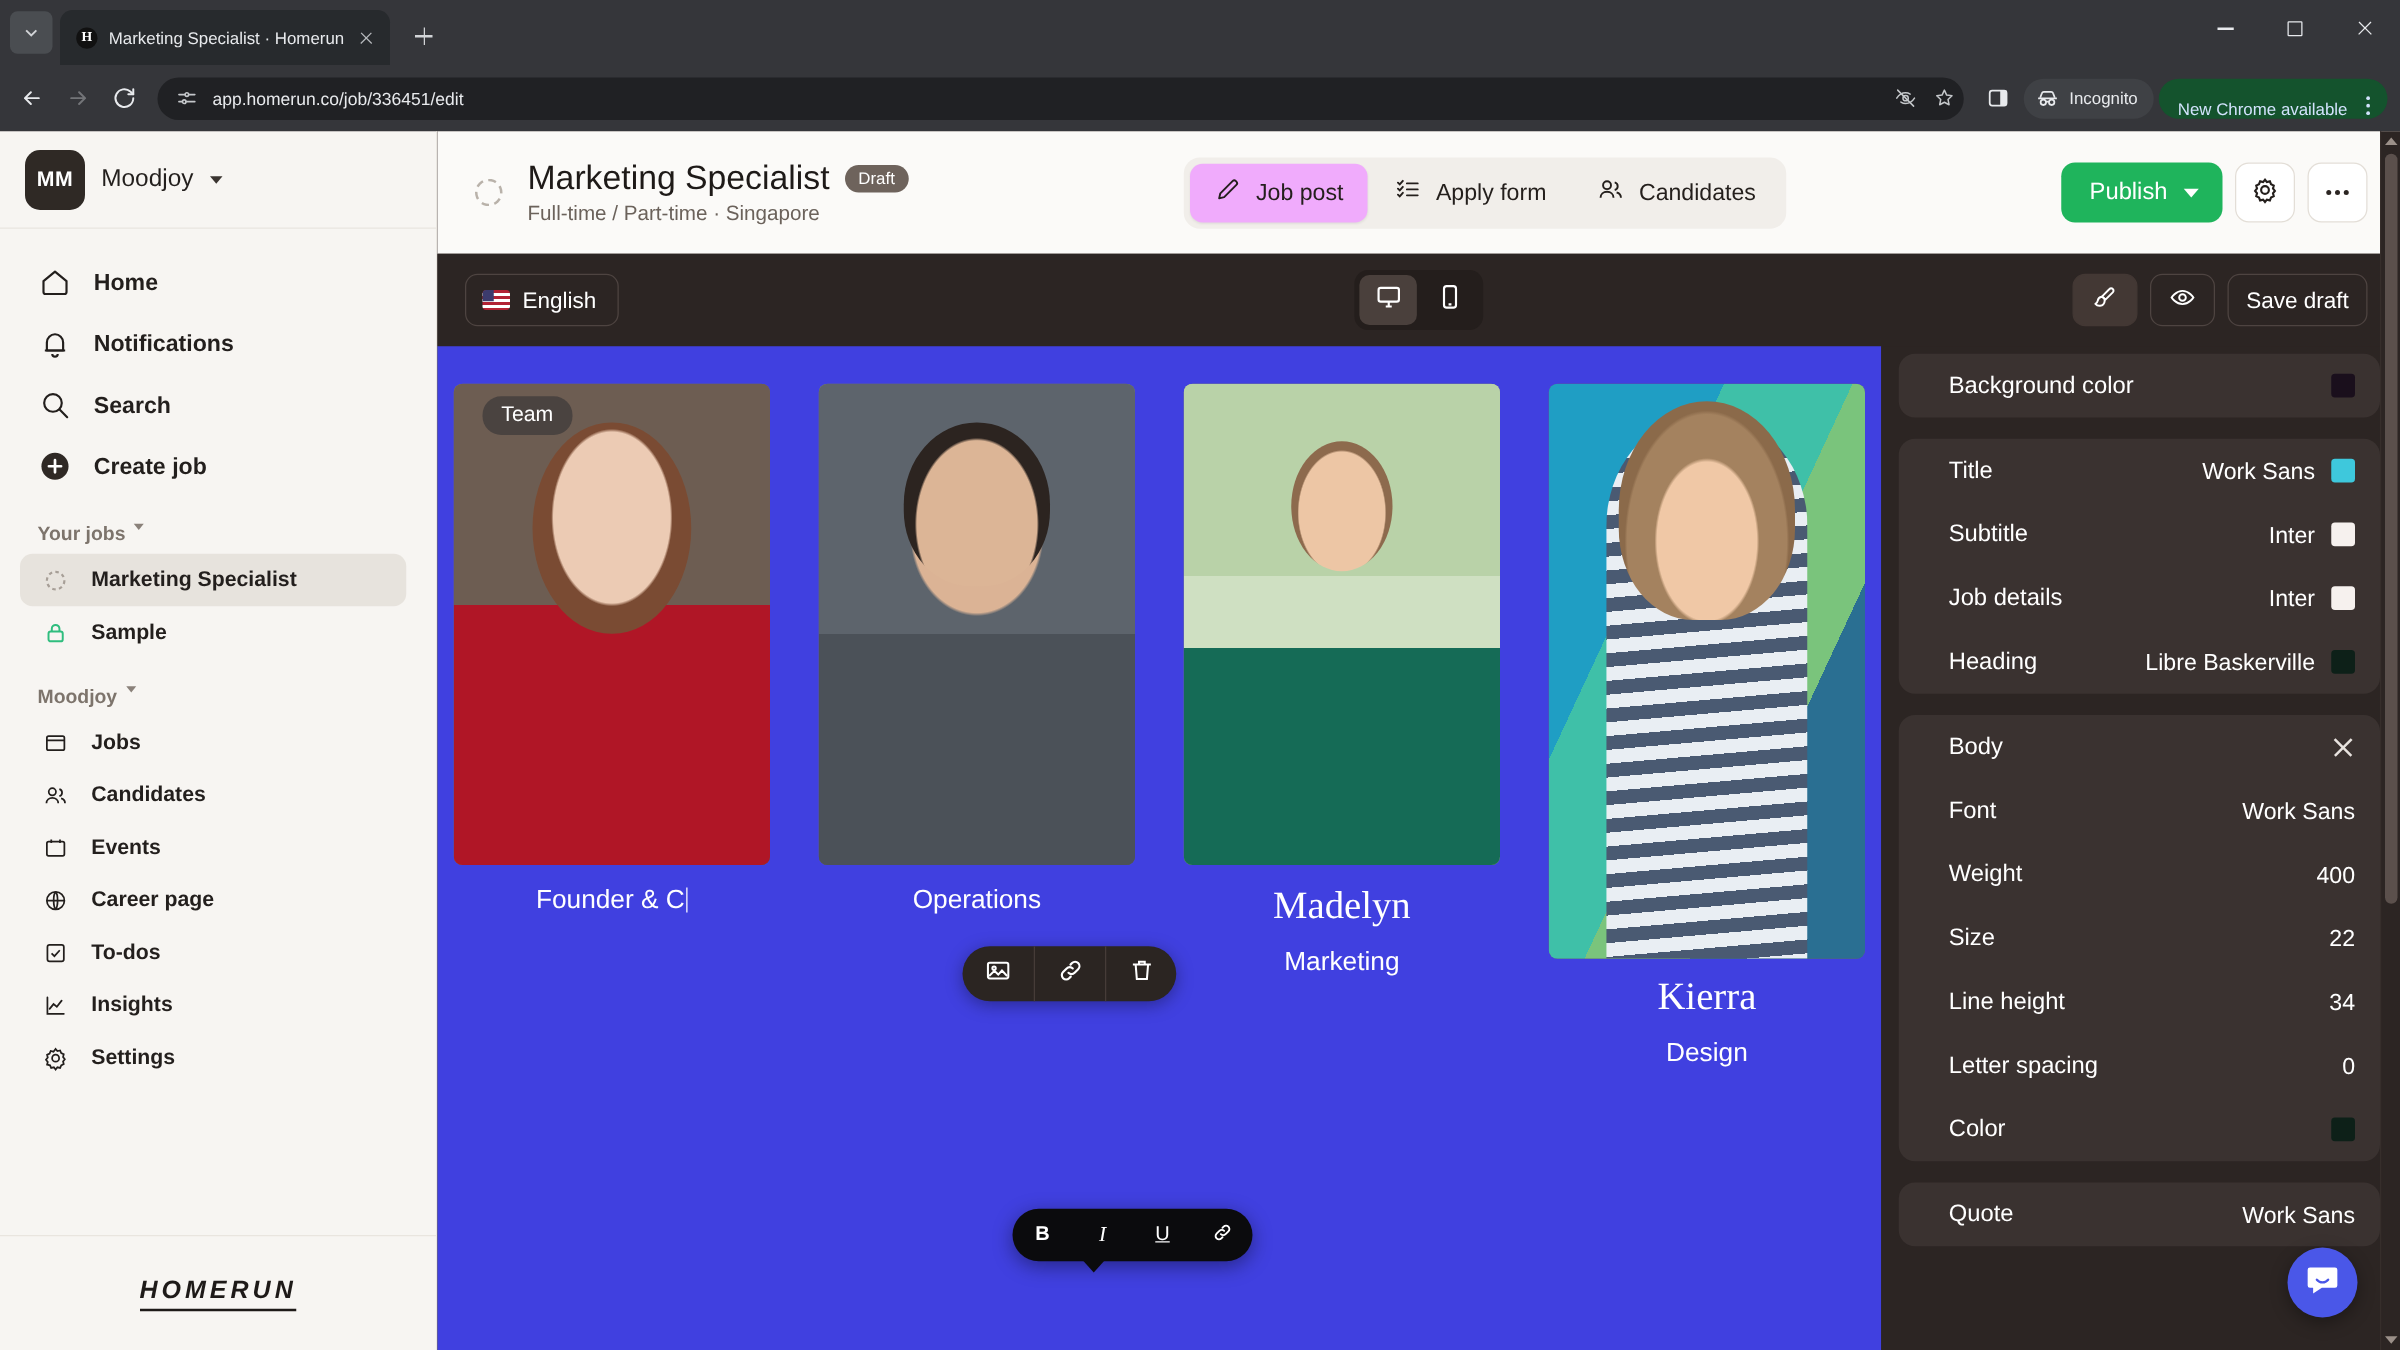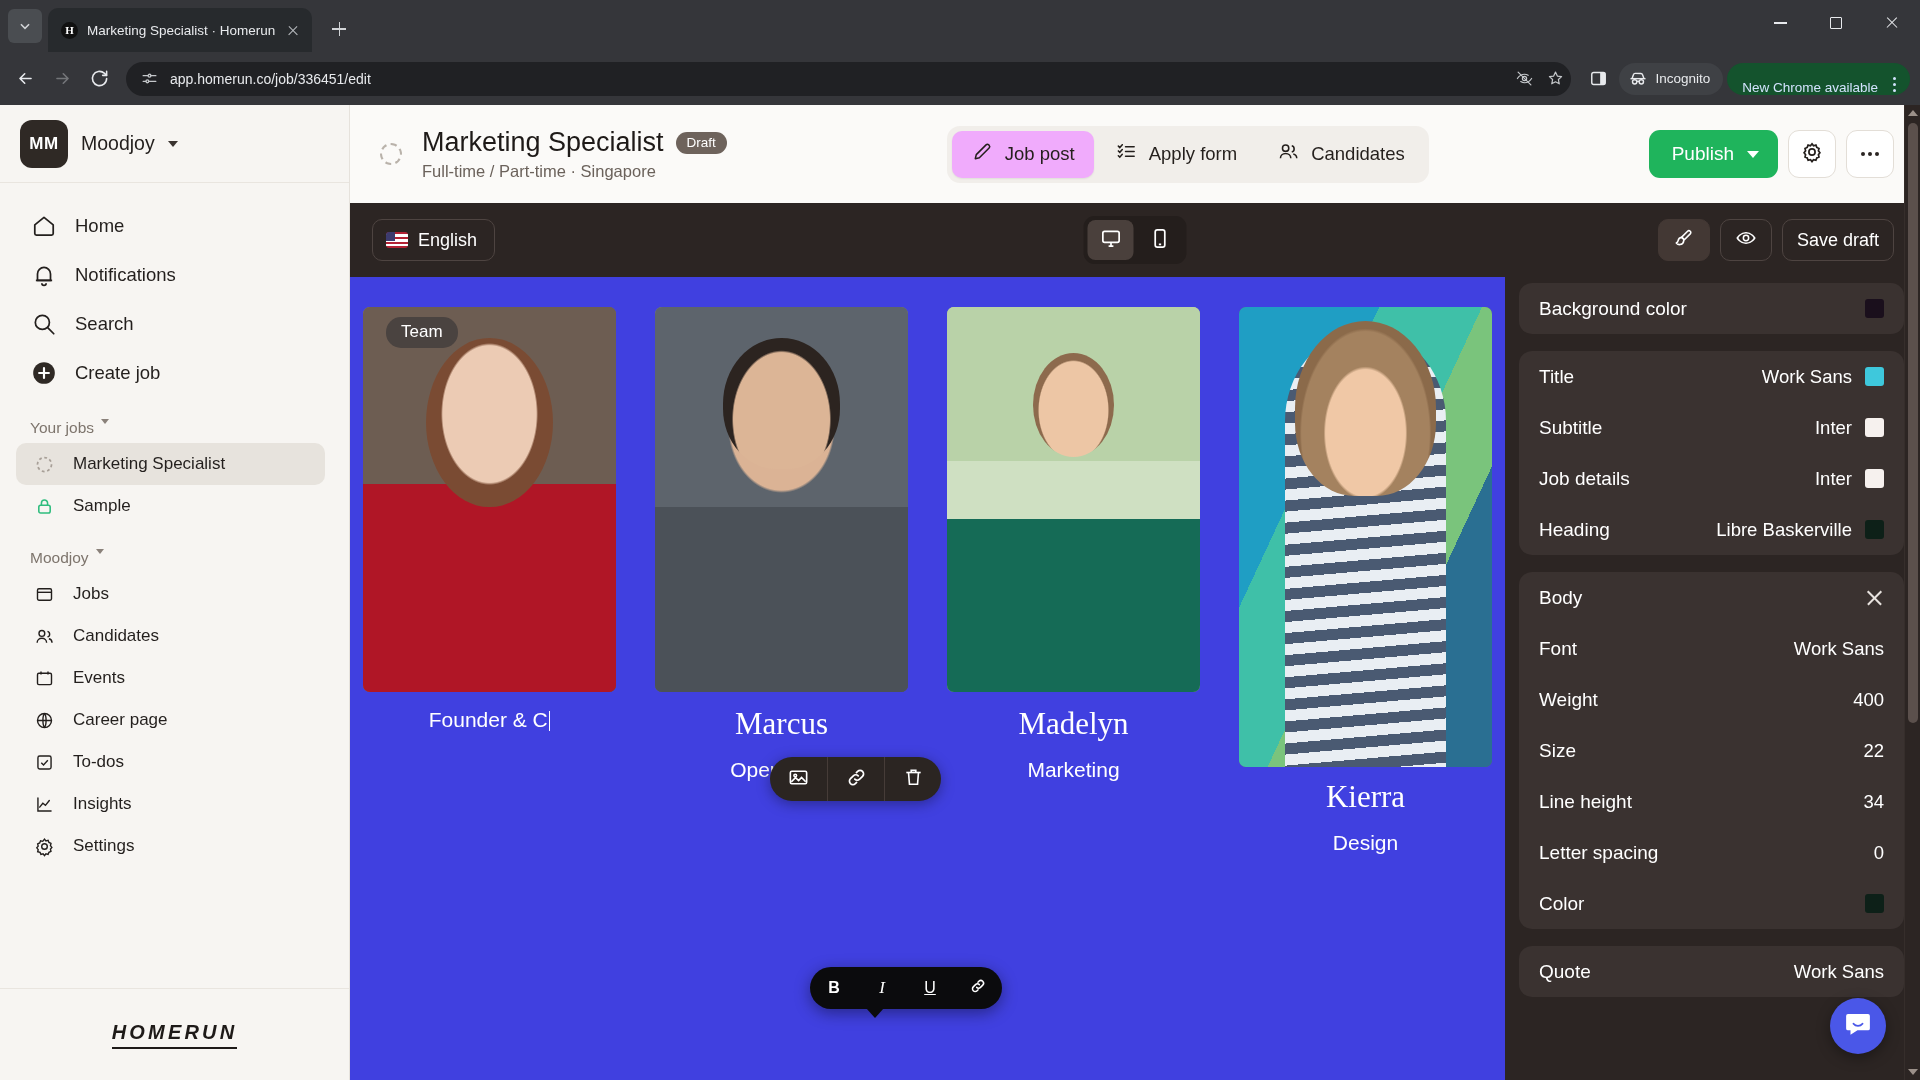--- a/index.html
+++ b/index.html
@@ -96,21 +96,21 @@
     border-bottom: 1px solid #e9e5df; cursor: pointer; }
   #org-avatar {
     width: 48px; height: 48px; border-radius: 12px; background: #2f2925; color: #fff;
     font-size: 17px; font-weight: 700; display: flex; align-items: center; justify-content: center;
     letter-spacing: .5px; flex: 0 0 auto;
   }
   #org-name { font-size: 19.5px; color: #231f1d; font-weight: 400; }
   .caret { width:0;height:0;border-left:5px solid transparent;border-right:5px solid transparent;border-top:6px solid #3a3430;}
   .caret.sm { border-left-width:4px;border-right-width:4px;border-top-width:5px;border-top-color:#8a817a;}
 
-  #nav-main { padding: 18px 24px 0 16px; }
+  #nav-main { padding: 18px 24px 0 16px; font-weight: bold; }
   .nav-item {
     display: flex; align-items: center; gap: 17px; height: 49px; padding: 0 14px;
     border-radius: 10px; cursor: pointer; color: #231f1d; font-size: 18.5px;
   }
   .nav-item.active { background: #e7e3dd; }
   .nav-item .ico { width: 28px; height: 28px; flex:0 0 auto; display:flex; align-items:center; justify-content:center;}
   .nav-item .ico svg { width: 26px; height: 26px; }
   .nav-item.small { font-size: 17px; height: 42px; gap: 15px; }
   .nav-item.small .ico svg { width: 21px; height: 21px; }
 
@@ -288,21 +288,21 @@
     content:""; position:absolute; left: 56px; bottom: -9px; width: 0; height: 0;
     border-left: 9px solid transparent; border-right: 9px solid transparent; border-top: 10px solid #0b0b0d;
   }
   .caret-bar { display:inline-block; width:1.5px; height:20px; background:#fff; vertical-align:-4px; margin-left:1px;}
 
   
   #right-panel {
     flex: 1 1 auto; background: #2c2523; padding: 0 16px 0 14px; position: relative;
     display:flex; flex-direction:column; min-width:0; overflow:hidden;
   }
-  .panel-card { background: #3a3230; border-radius: 13px; flex: 0 0 auto;}
+  .panel-card { background: #3a3230; border-radius: 13px; flex: 0 0 auto; padding-left: 20px;}
   .prow {
     display: flex; align-items: center; height: 51px; padding: 0 20px; cursor: pointer;
   }
   .prow .plabel { color: #fff; font-size: 19px; }
   .prow .pval { margin-left: auto; color: #fff; font-size: 18.5px; display:flex; align-items:center; gap: 13px;}
   .prow .pval.strong { font-weight: 500; }
   .swatch { width: 19px; height: 19px; border-radius: 3px; flex:0 0 auto; display:block;}
   .x-close { width:19px;height:19px;position:relative;margin-left:auto;cursor:pointer;}
   .x-close::before,.x-close::after{content:"";position:absolute;left:0;top:8.6px;width:19px;height:1.7px;background:#e8e3df;}
   .x-close::before{transform:rotate(45deg);} .x-close::after{transform:rotate(-45deg);}
@@ -709,21 +709,20 @@
             <div class="photo">
                 <div class="ph p1"></div>
               </div>
             <div class="name"></div>
             <div class="role"><span>Founder &amp; C</span><span class="caret-bar"></span></div>
           </div>
           <div class="member m2">
             <div class="photo">
                 <div class="ph p2"></div>
               </div>
-            <div class="name">Marcus</div>
             <div class="role">Operations</div>
           </div>
           <div class="member m3">
             <div class="photo">
                 <div class="ph p3"></div>
               </div>
             <div class="name">Madelyn</div>
             <div class="role">Marketing</div>
           </div>
           <div class="member m4">

